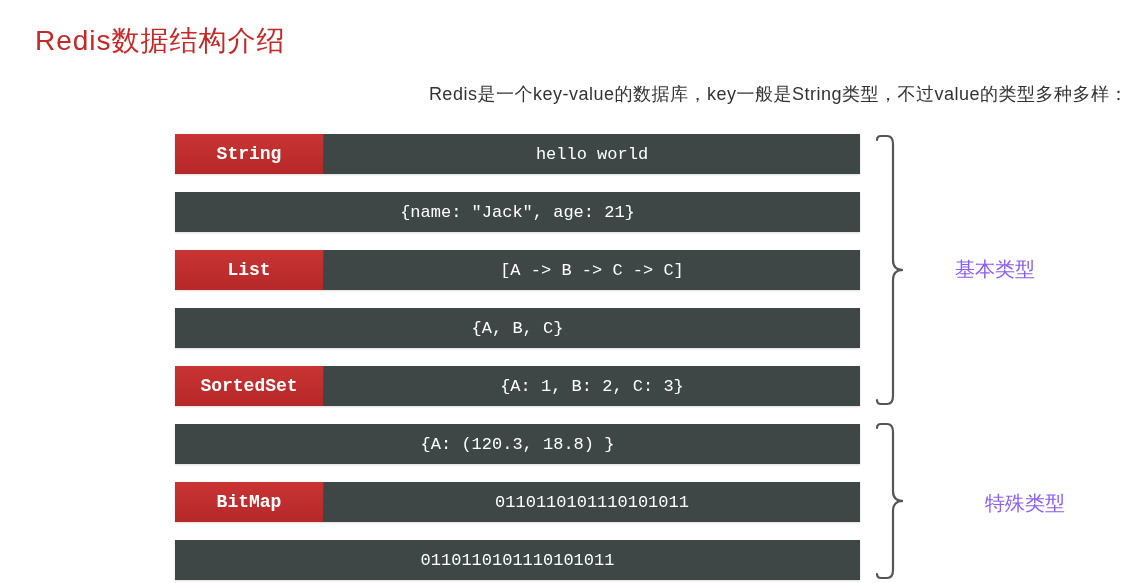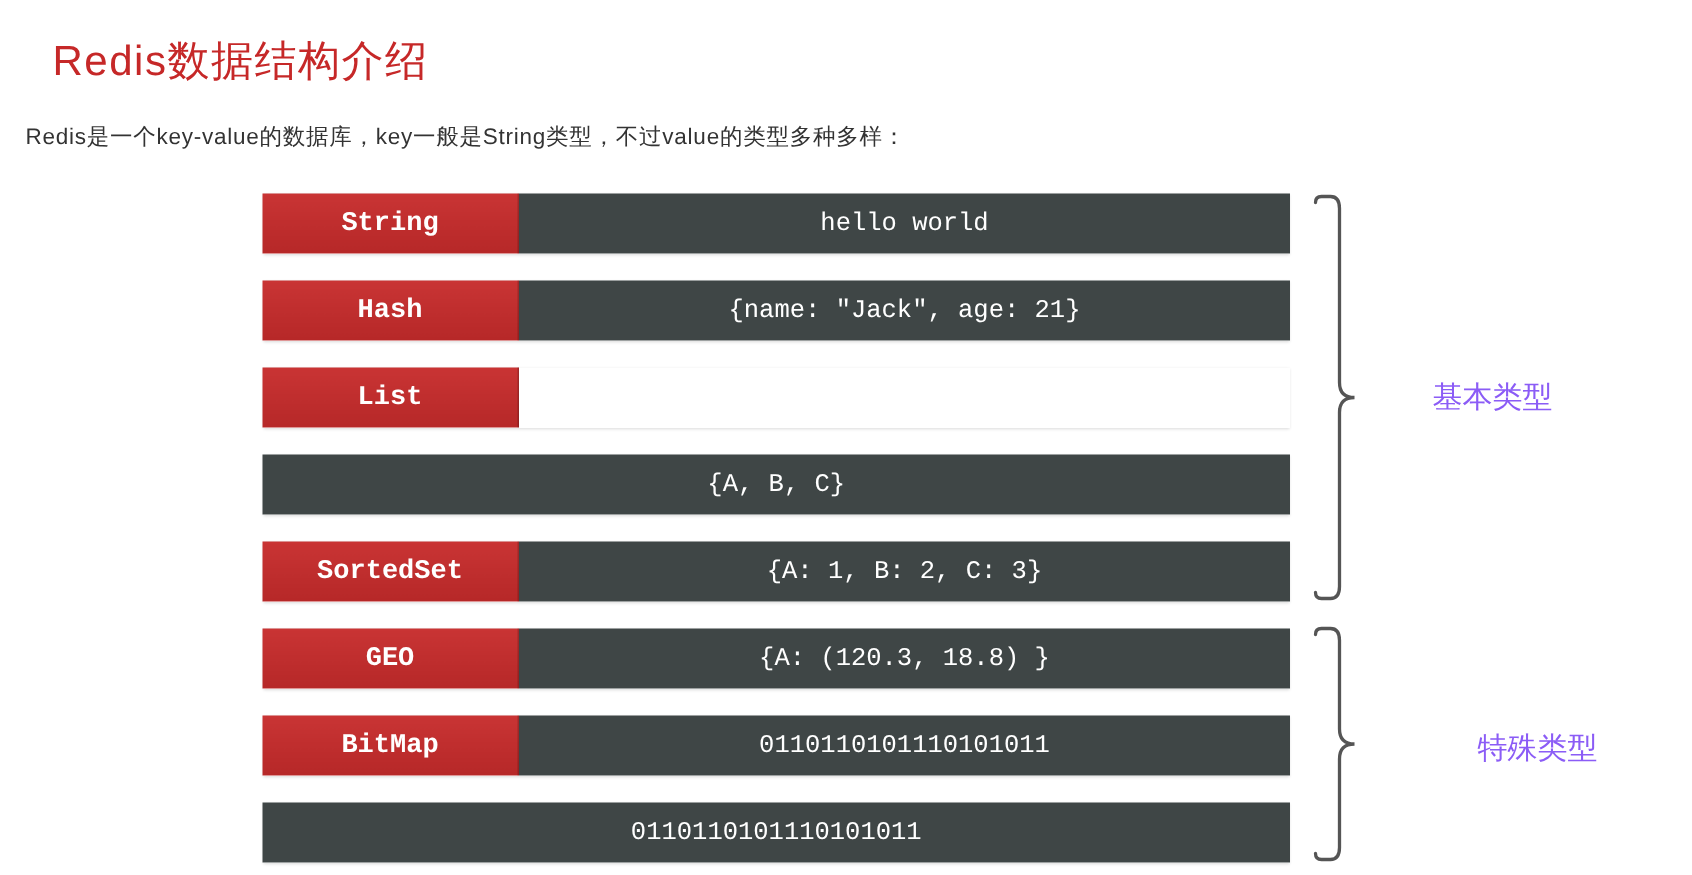--- a/index.html
+++ b/index.html
@@ -16,40 +16,41 @@
     }
     .title {
       color: #c62828;
       font-size: 28px;
       font-weight: 400;
       padding: 22px 0 0 35px;
       letter-spacing: 1px;
     }
     .subtitle {
       color: #333;
-      font-size: 15px;
+      font-size: 18px;
       padding: 22px 0 0 17px;
       letter-spacing: 0.5px;
+      text-align: right;
     }
     .content-wrap {
       position: relative;
       margin-top: 28px;
     }
     .rows {
       margin-left: 175px;
       width: 685px;
     }
     .data-row {
       display: flex;
       height: 40px;
       margin-bottom: 18px;
       box-shadow: 0 1px 2px rgba(0,0,0,0.15);
     }
     .type-cell {
-      width: 171px;
+      width: 149px;
       background: linear-gradient(to bottom, #c93434 0%, #b62828 100%);
       color: #ffffff;
       display: flex;
       align-items: center;
       justify-content: center;
       font-family: Consolas, "Courier New", monospace;
       font-weight: bold;
       font-size: 18px;
       border-right: 1px solid rgba(0,0,0,0.2);
     }
@@ -103,39 +104,38 @@
 
 <div class="content-wrap">
   <div class="rows">
 
     <div class="data-row">
       <div class="type-cell">String</div>
       <div class="value-cell">hello world</div>
     </div>
 
     <div class="data-row">
-      <div class="type-cell">Hash</div>
       <div class="value-cell">{name: "Jack", age: 21}</div>
     </div>
 
     <div class="data-row">
       <div class="type-cell">List</div>
+      <div class="value-cell">[A -&gt; B -&gt; C -&gt; C]</div>
     </div>
 
     <div class="data-row">
       <div class="value-cell">{A, B, C}</div>
     </div>
 
     <div class="data-row">
       <div class="type-cell">SortedSet</div>
       <div class="value-cell">{A: 1, B: 2, C: 3}</div>
     </div>
 
     <div class="data-row">
-      <div class="type-cell">GEO</div>
       <div class="value-cell">{A: (120.3,  18.8) }</div>
     </div>
 
     <div class="data-row">
       <div class="type-cell">BitMap</div>
       <div class="value-cell">0110110101110101011</div>
     </div>
 
     <div class="data-row">
       <div class="value-cell">0110110101110101011</div>

